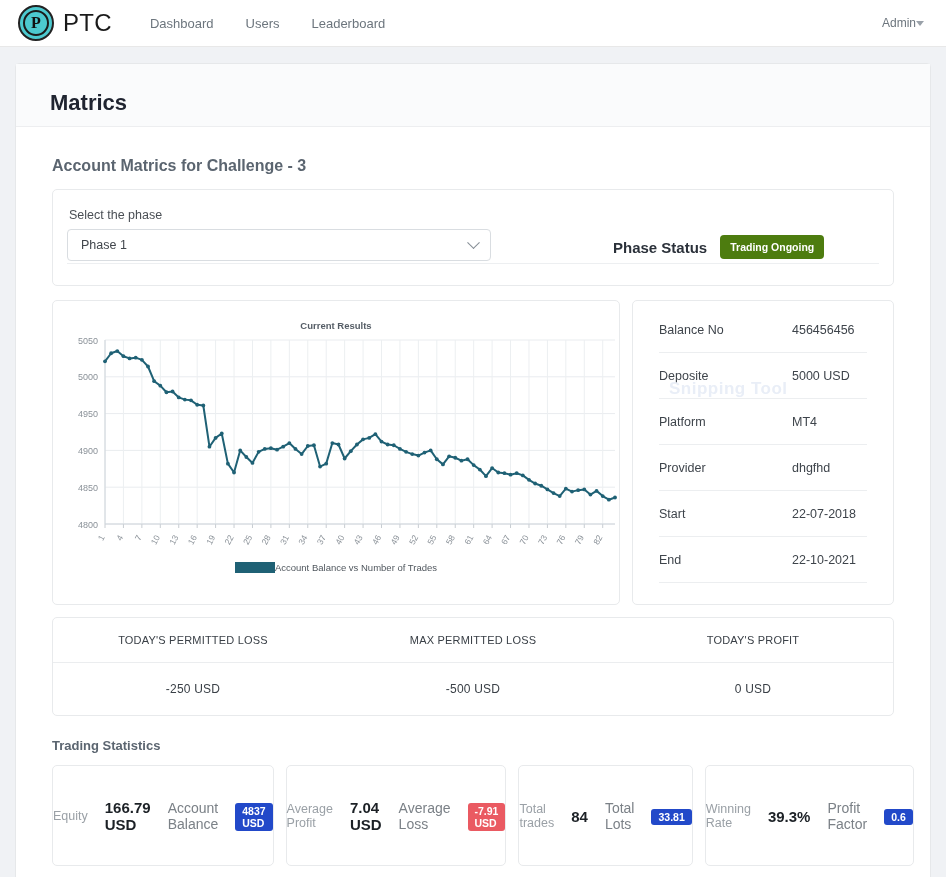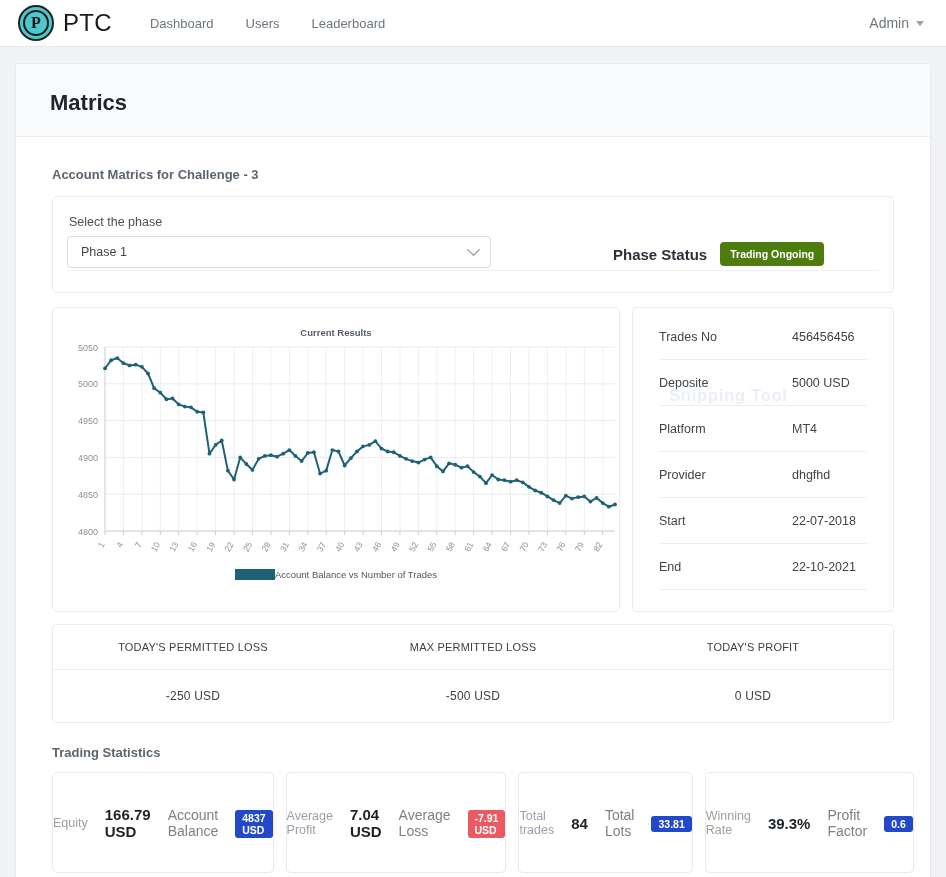--- a/index.html
+++ b/index.html
@@ -37,50 +37,50 @@
   }
   .brand-name {
     font-size: 24px; color: #1a1a1a; letter-spacing: .3px;
     font-family: "Liberation Sans", sans-serif;
   }
   .nav-links { display: flex; align-items: center; gap: 32px; }
   .nav-link {
     font-size: 13px; color: #6c757d; text-decoration: none; cursor: pointer;
   }
   .nav-right {
-    margin-left: auto; display: flex; align-items: center; gap: 7px;
-    font-size: 14px; color: #6c757d; cursor: pointer;
+    margin-left: auto; display: flex; align-items: center; 
+    font-size: 12px; color: #6c757d; cursor: pointer;
   }
   .caret {
     width: 0; height: 0;
     border-left: 4px solid transparent;
     border-right: 4px solid transparent;
     border-top: 5px solid #9aa1a9;
   }
 
   
   .page {
     width: 916px; margin: 16px auto 0;
     background: #ffffff;
     border: 1px solid #e6e8ea;
     border-radius: 4px;
     min-height: 820px;
     padding: 0;
   }
   .page-header {
-    padding: 26px 34px 20px;
+    padding: 26px 34px 10px;
     background: #fafbfc;
     border-bottom: 1px solid #edeef0;
   }
   .page-title { font-size: 22px; font-weight: bold; color: #1f2430; }
 
   .content { padding: 22px 36px 0; }
 
   .section-label {
-    font-size: 13px; font-weight: bold; color: #5b6570;
+    font-size: 16px; font-weight: bold; color: #5b6570;
     margin: 8px 0 14px;
   }
 
   
   .card {
     background: #fff;
     border: 1px solid #e8eaec;
     border-radius: 5px;
   }
   .phase-card { padding: 18px 14px 0 14px; position: relative; height: 97px; }
@@ -422,21 +422,21 @@
         </div>
         <div class="chart-legend">
           <span class="legend-swatch"></span>
           <span class="legend-text">Account Balance vs Number of Trades</span>
         </div>
       </div>
 
       <div class="card details-card" style="position:relative;">
         <div class="watermark">Snipping Tool</div>
         <div class="detail-row">
-          <span class="detail-key">Trades No</span>
+          <span class="detail-key">Balance No</span>
           <span class="detail-val">456456456</span>
         </div>
         <div class="detail-row">
           <span class="detail-key">Deposite</span>
           <span class="detail-val">5000 USD</span>
         </div>
         <div class="detail-row">
           <span class="detail-key">Platform</span>
           <span class="detail-val">MT4</span>
         </div>

